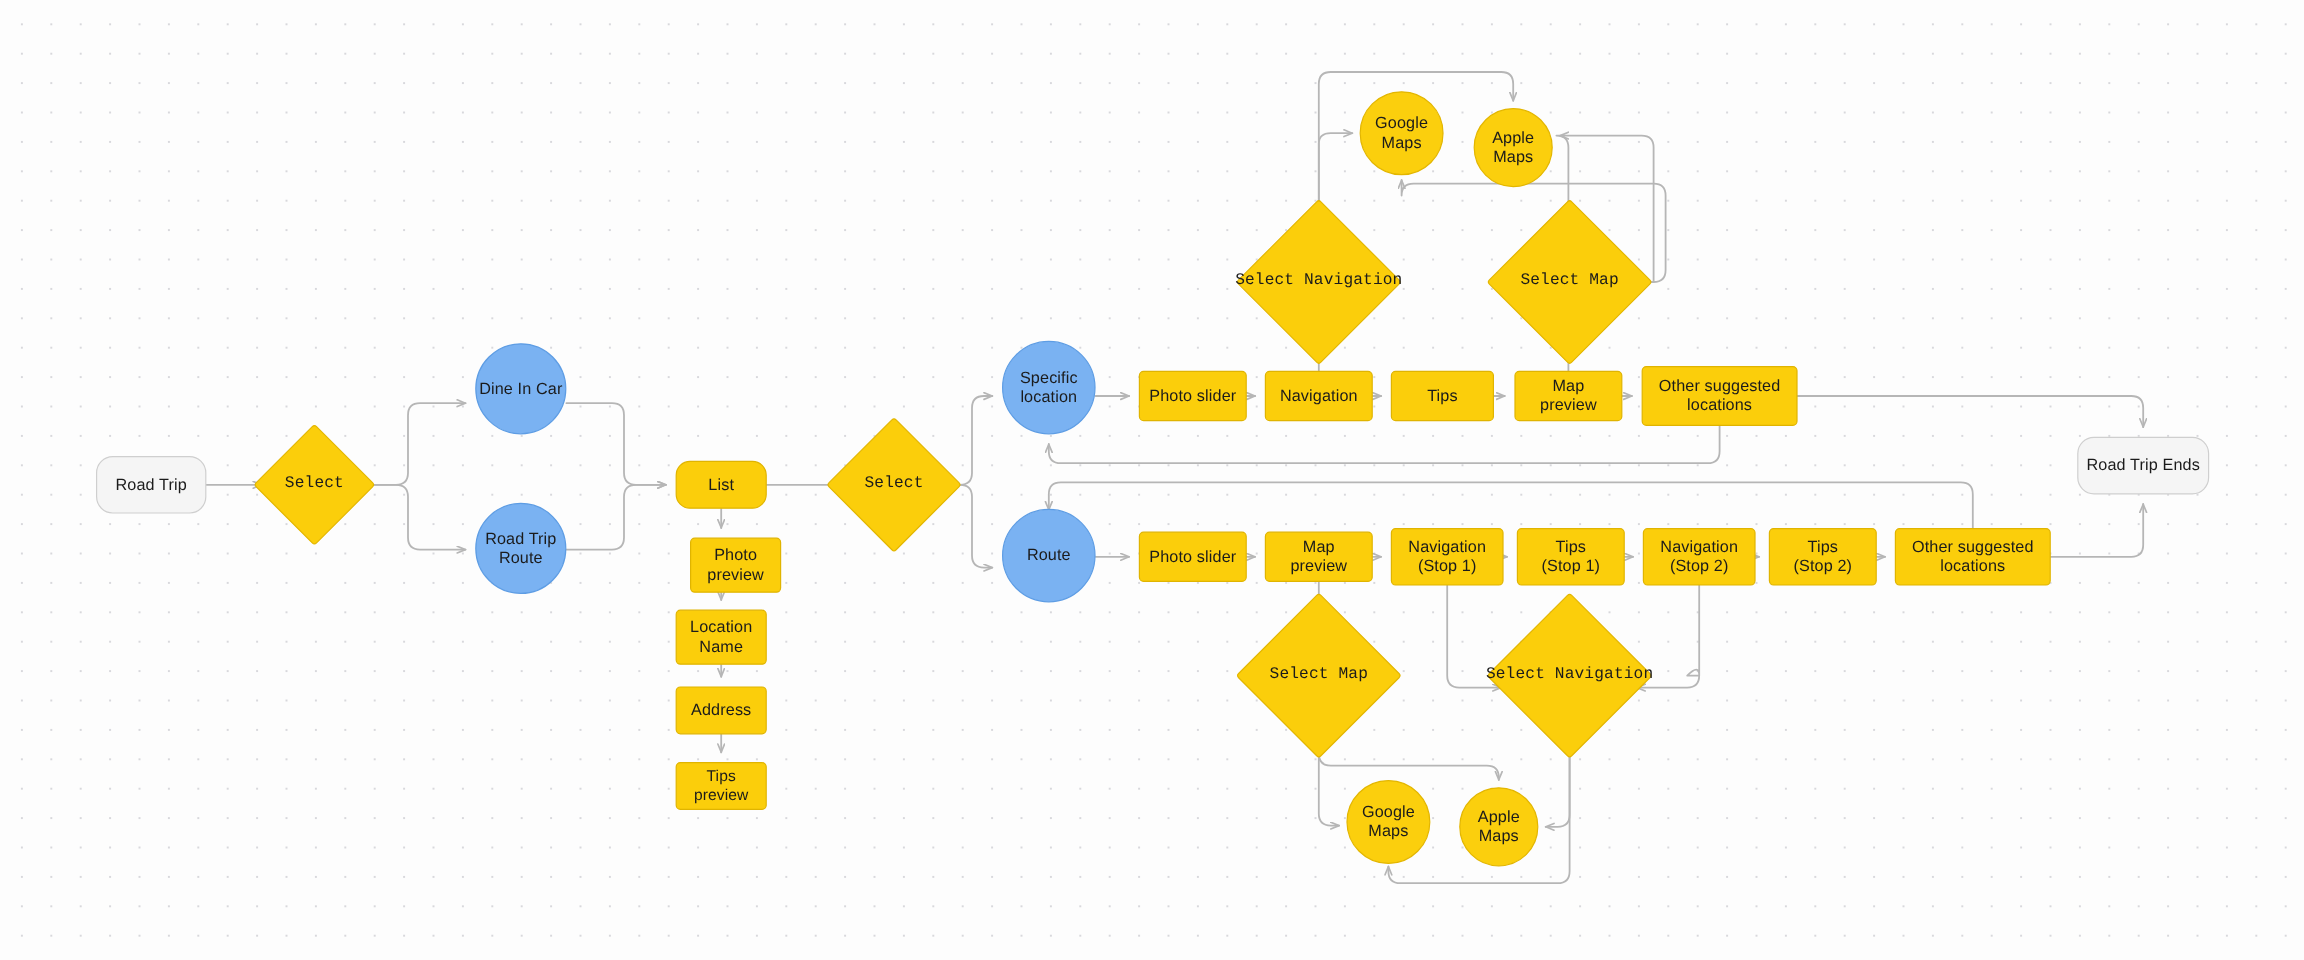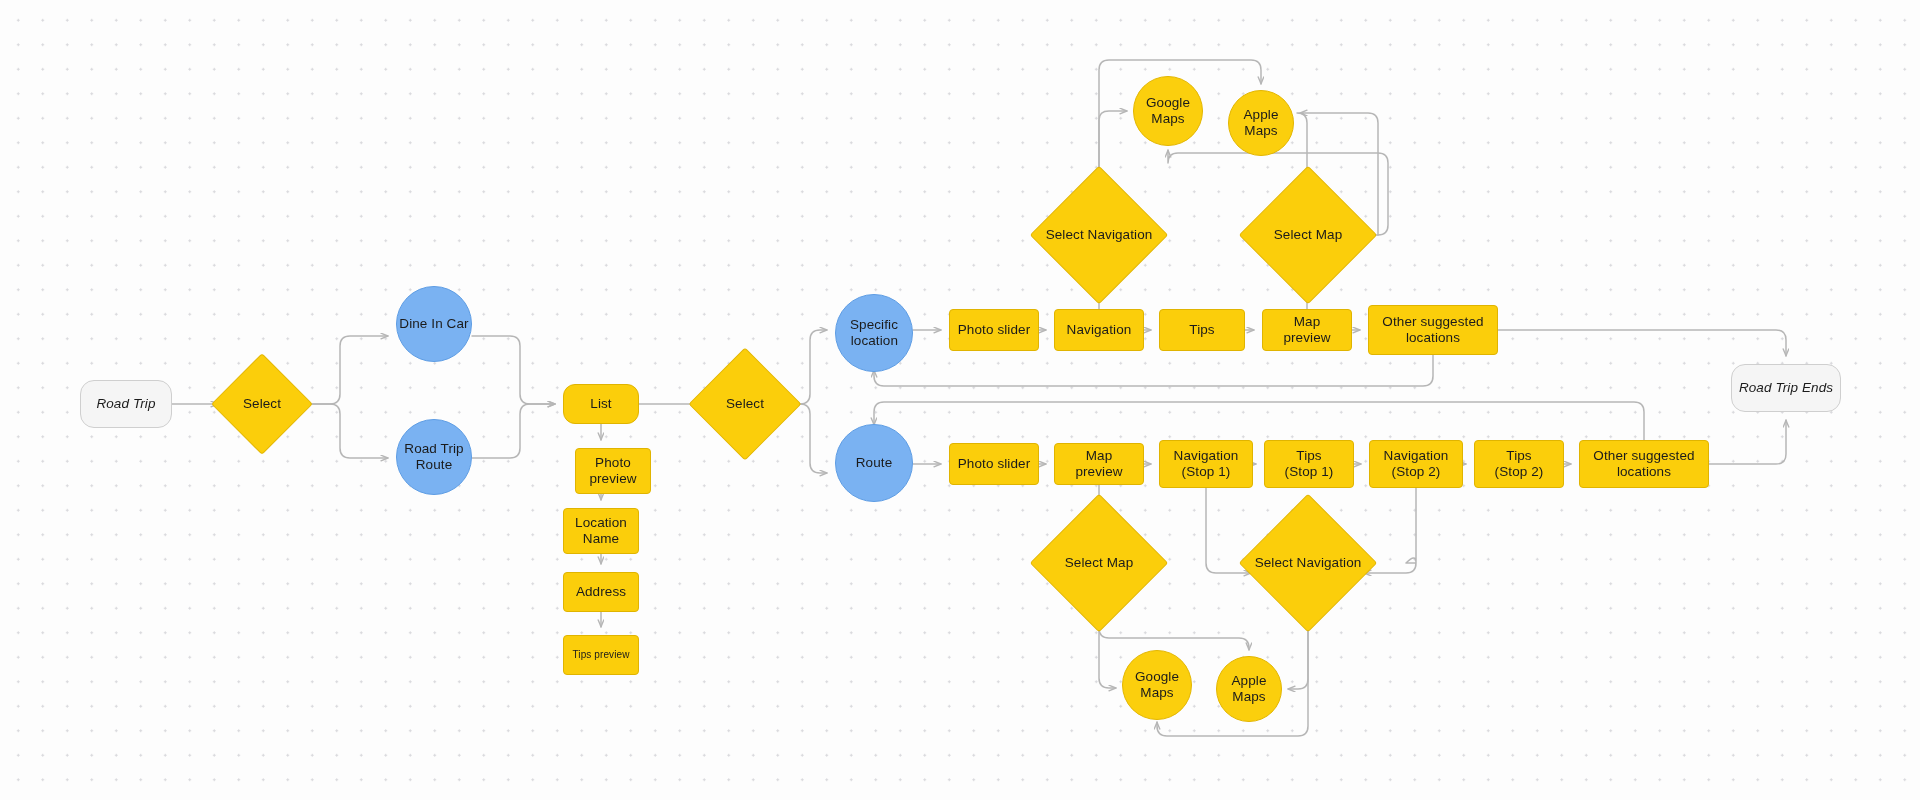--- a/index.html
+++ b/index.html
@@ -36,21 +36,20 @@
     font-size: 13.5px;
     line-height: 1.22;
     letter-spacing: 0.1px;
     z-index: 3;
   }
   
   .n-term {
     background: #f5f5f5;
     border: 1.4px solid #cfcfcf;
     border-radius: 14px;
-    font-style: italic;
   }
   
   .n-rect {
     background: #fbce0b;
     border: 1.4px solid #e0b400;
     border-radius: 4px;
     padding: 2px 6px;
   }
   
   .n-circle-blue {
@@ -61,20 +60,21 @@
   
   .n-circle-yellow {
     background: #fbcf0d;
     border: 1.4px solid #e3b600;
     border-radius: 50%;
   }
   
   .n-diamond {
     background: transparent;
     border: none;
+    font-family: Liberation Mono, monospace;
   }
   .n-diamond .dia-shape {
     position: absolute;
     left: 0; top: 0;
     width: 100%;
     height: 100%;
     background: #fbce0b;
     border: 1.4px solid #e3b600;
     transform: rotate(45deg);
     box-sizing: border-box;
@@ -192,30 +192,30 @@
 
   <div class="node n-rect" style="left:563px; top:508px; width:76px; height:46px;">
     <span class="lbl">Location
 Name</span>
   </div>
 
   <div class="node n-rect" style="left:563px; top:572px; width:76px; height:40px;text-align:right;">
     <span class="lbl">Address</span>
   </div>
 
-  <div class="node n-rect" style="left:563px; top:635px; width:76px; height:40px; font-size:10px;">
+  <div class="node n-rect" style="left:563px; top:635px; width:76px; height:40px; font-size:13px;">
     <span class="lbl">Tips preview</span>
   </div>
 
   <div class="node n-diamond" style="left:705px; top:364px; width:80px; height:80px;">
     <span class="dia-shape"></span>
     <span class="dia-label lbl">Select</span>
   </div>
 
-  <div class="node n-circle-blue" style="left:835px; top:294px; width:78px; height:78px;text-align:right;">
+  <div class="node n-circle-blue" style="left:835px; top:284px; width:78px; height:78px;">
     <span class="lbl">Specific
 location</span>
   </div>
 
   <div class="node n-circle-blue" style="left:835px; top:424px; width:78px; height:78px;">
     <span class="lbl">Route</span>
   </div>
 
   <div class="node n-rect" style="left:949px; top:309px; width:90px; height:42px;">
     <span class="lbl">Photo slider</span>

